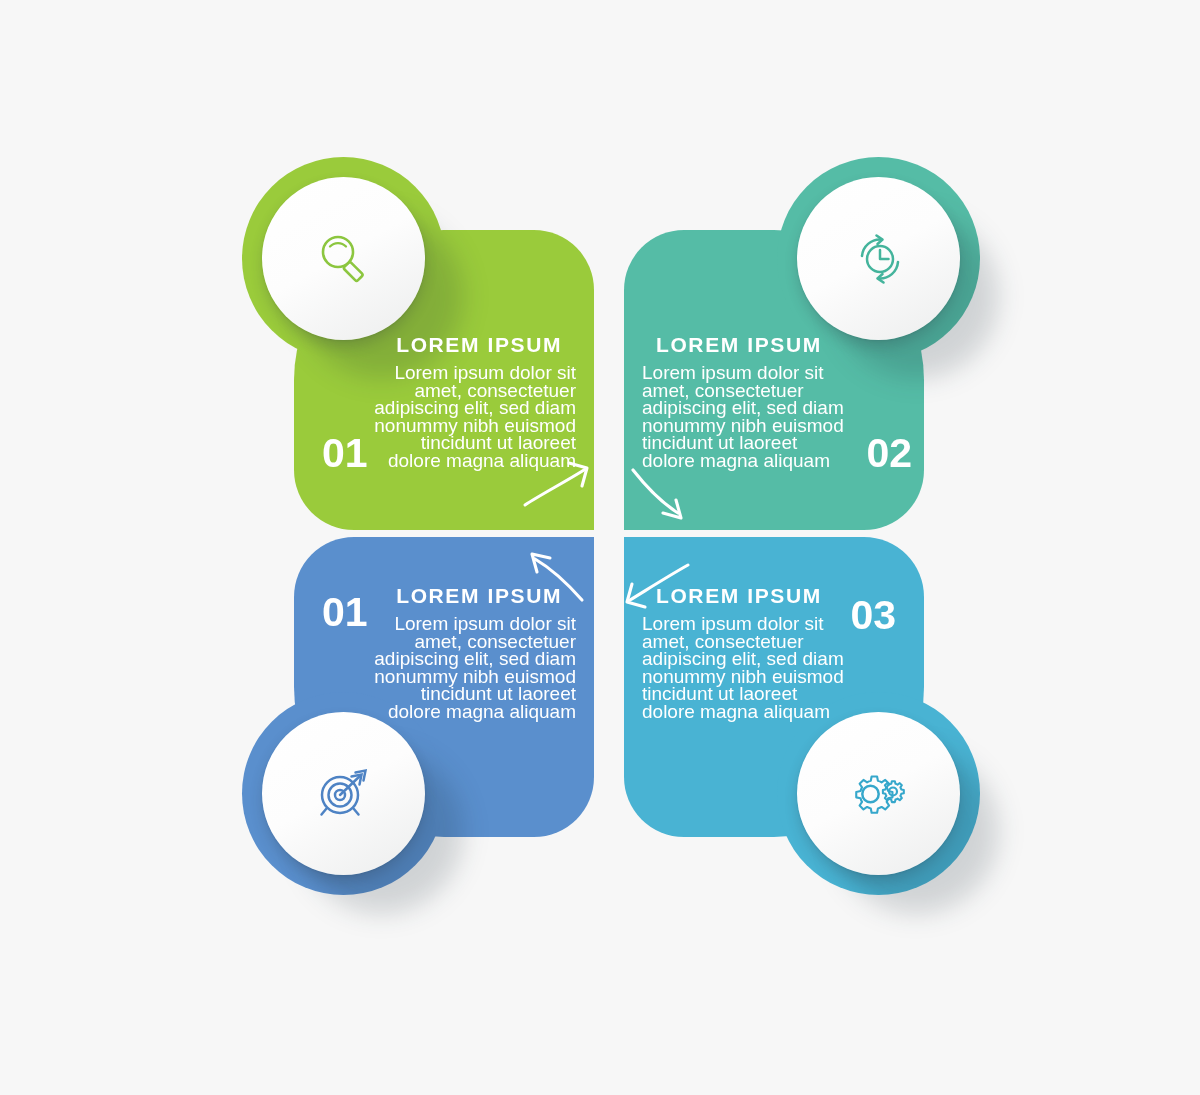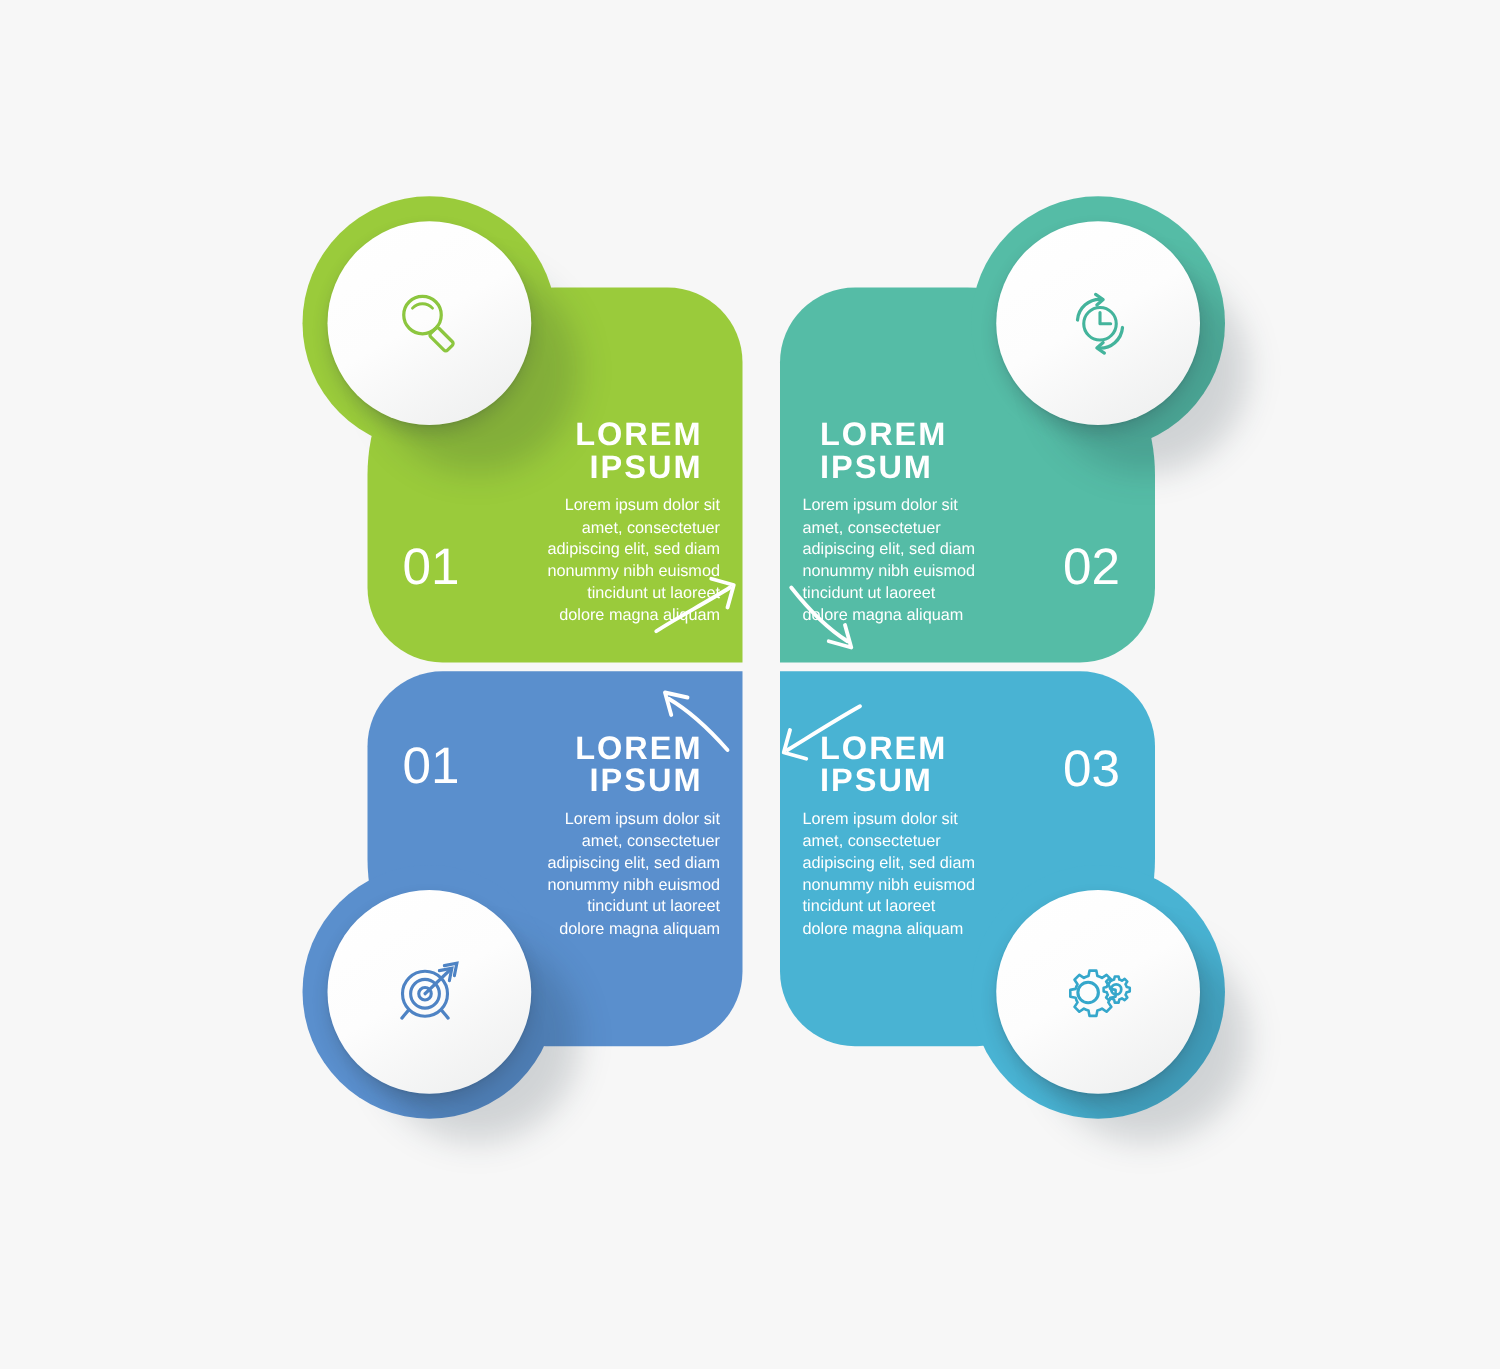--- a/index.html
+++ b/index.html
@@ -60,29 +60,29 @@
     box-sizing: border-box;
     color: #ffffff;
     z-index: 4;
   }
   .panel-01 .content,
   .panel-02 .content { top: 104px; padding: 0 18px 0 18px; }
   .panel-03 .content,
   .panel-04 .content { top: 48px;  padding: 0 18px 0 18px; }
 
   .title {
-    font-size: 26px;
+    font-size: 21px;
     font-weight: bold;
     letter-spacing: 1.6px;
     line-height: 1;
     margin: 0 0 9px 0;
     color: #fff;
   }
   .body-text {
-    font-size: 13px;
+    font-size: 19px;
     line-height: 17.5px;
     color: #ffffff;
     margin: 0;
     white-space: pre-line;
     font-weight: 400;
   }
   
   .panel-01 .content { text-align: right; padding-left: 80px; }
   .panel-02 .content { text-align: left;  padding-right: 80px; }
   .panel-03 .content { text-align: left;  padding-right: 80px; }
@@ -90,28 +90,28 @@
 
   .panel-01 .title { padding-right: 14px; }
   .panel-02 .title { padding-left: 14px; }
   .panel-03 .title { padding-left: 14px; }
   .panel-04 .title { padding-right: 14px; }
 
   
   .step-number {
     position: absolute;
     font-size: 41px;
-    font-weight: normal;
+    font-weight: bold;
     color: #ffffff;
     letter-spacing: 0px;
     line-height: 1;
     z-index: 5;
   }
   .panel-01 .step-number { left: 28px;  top: 203px; }
-  .panel-02 .step-number { right: 28px; top: 203px; margin-left: 16px; }
+  .panel-02 .step-number { right: 12px; top: 203px; margin-left: 16px; }
   .panel-03 .step-number { right: 28px; top: 58px; }
   .panel-04 .step-number { left: 28px;  top: 55px; }
 
   
   .icon-circle {
     position: absolute;
     width: 163px;
     height: 163px;
     border-radius: 50%;
     background: linear-gradient(150deg, #ffffff 0%, #fdfdfd 48%, #eceded 100%);

